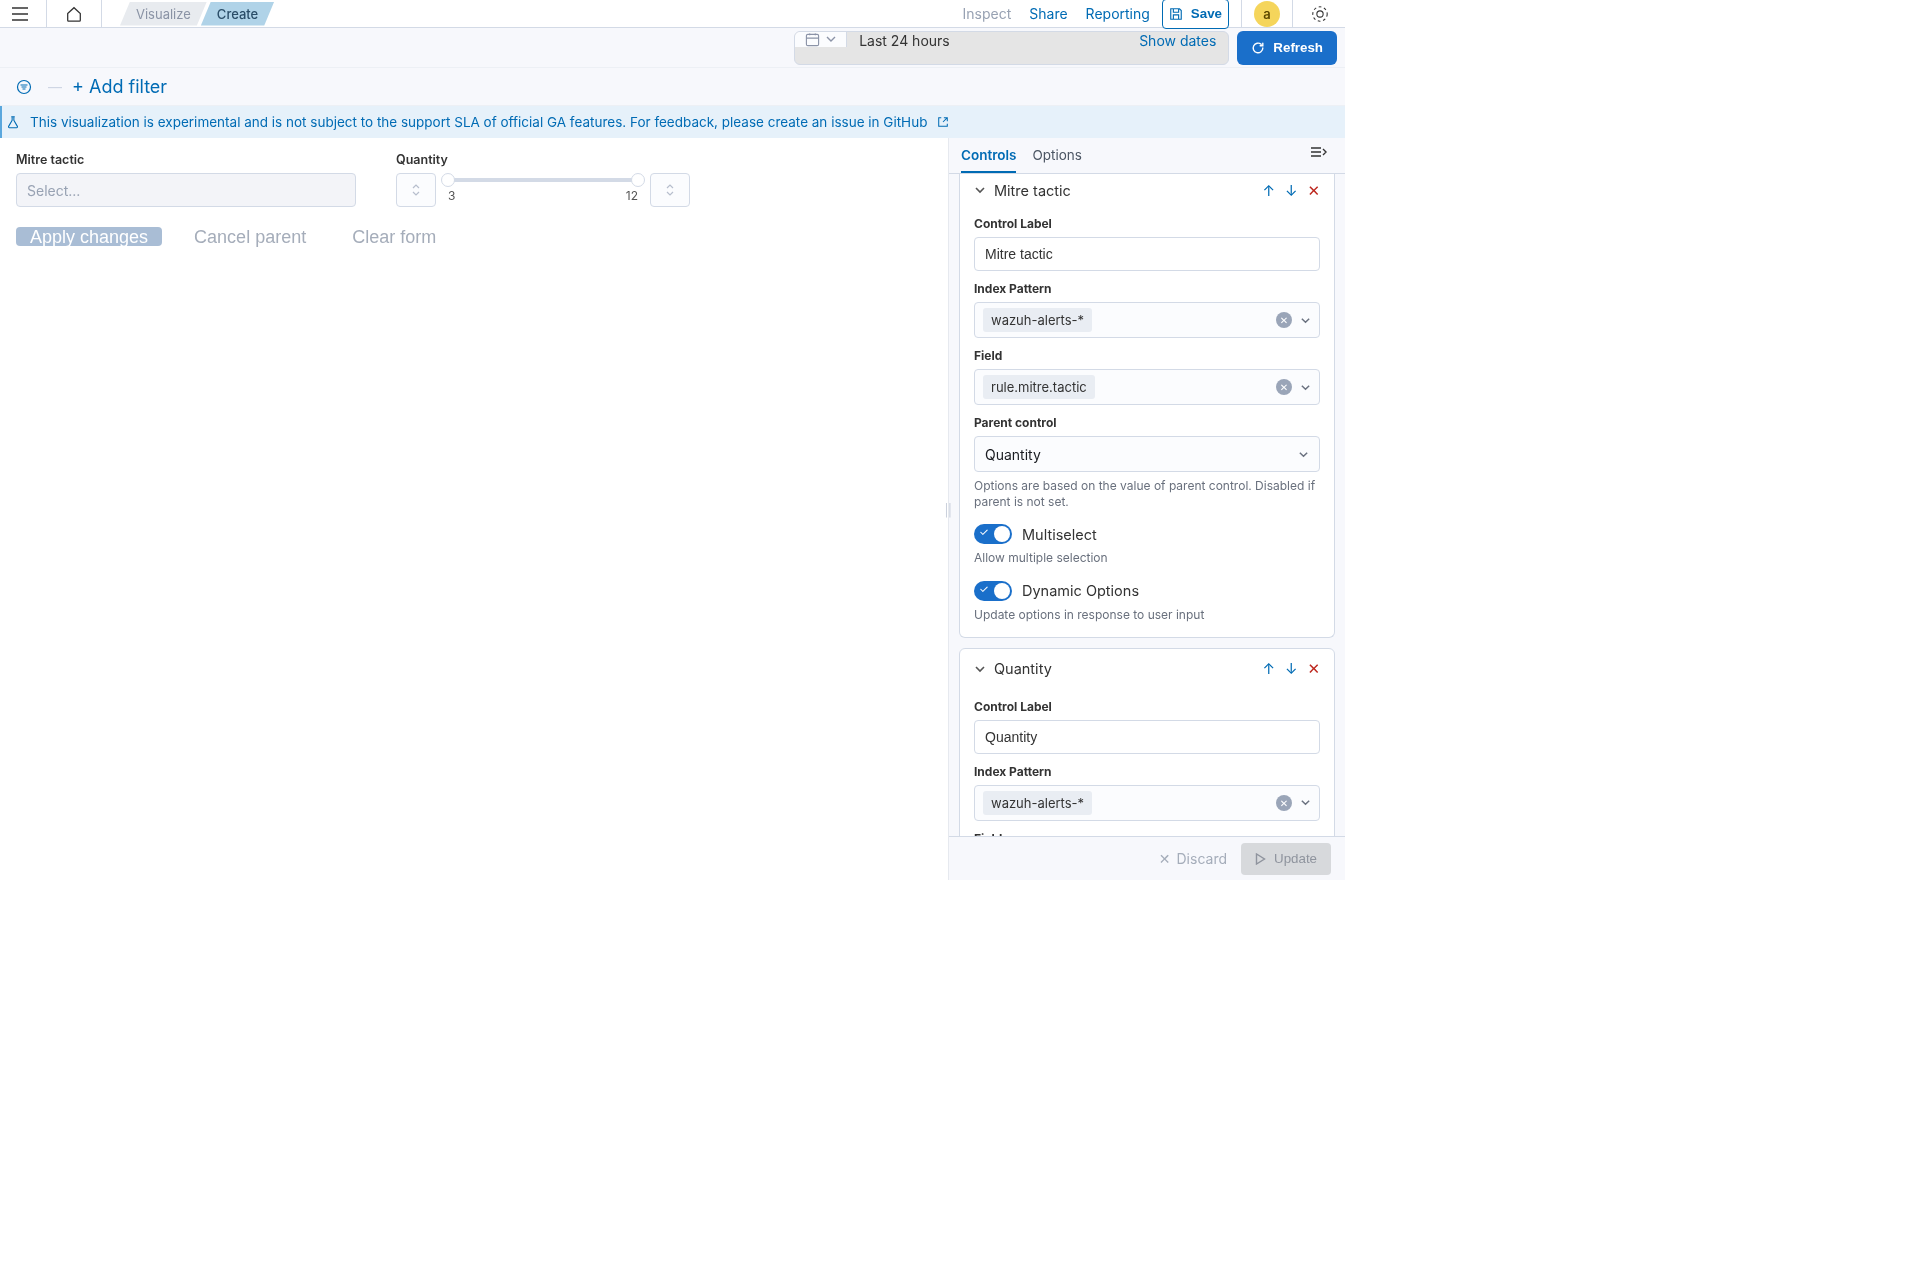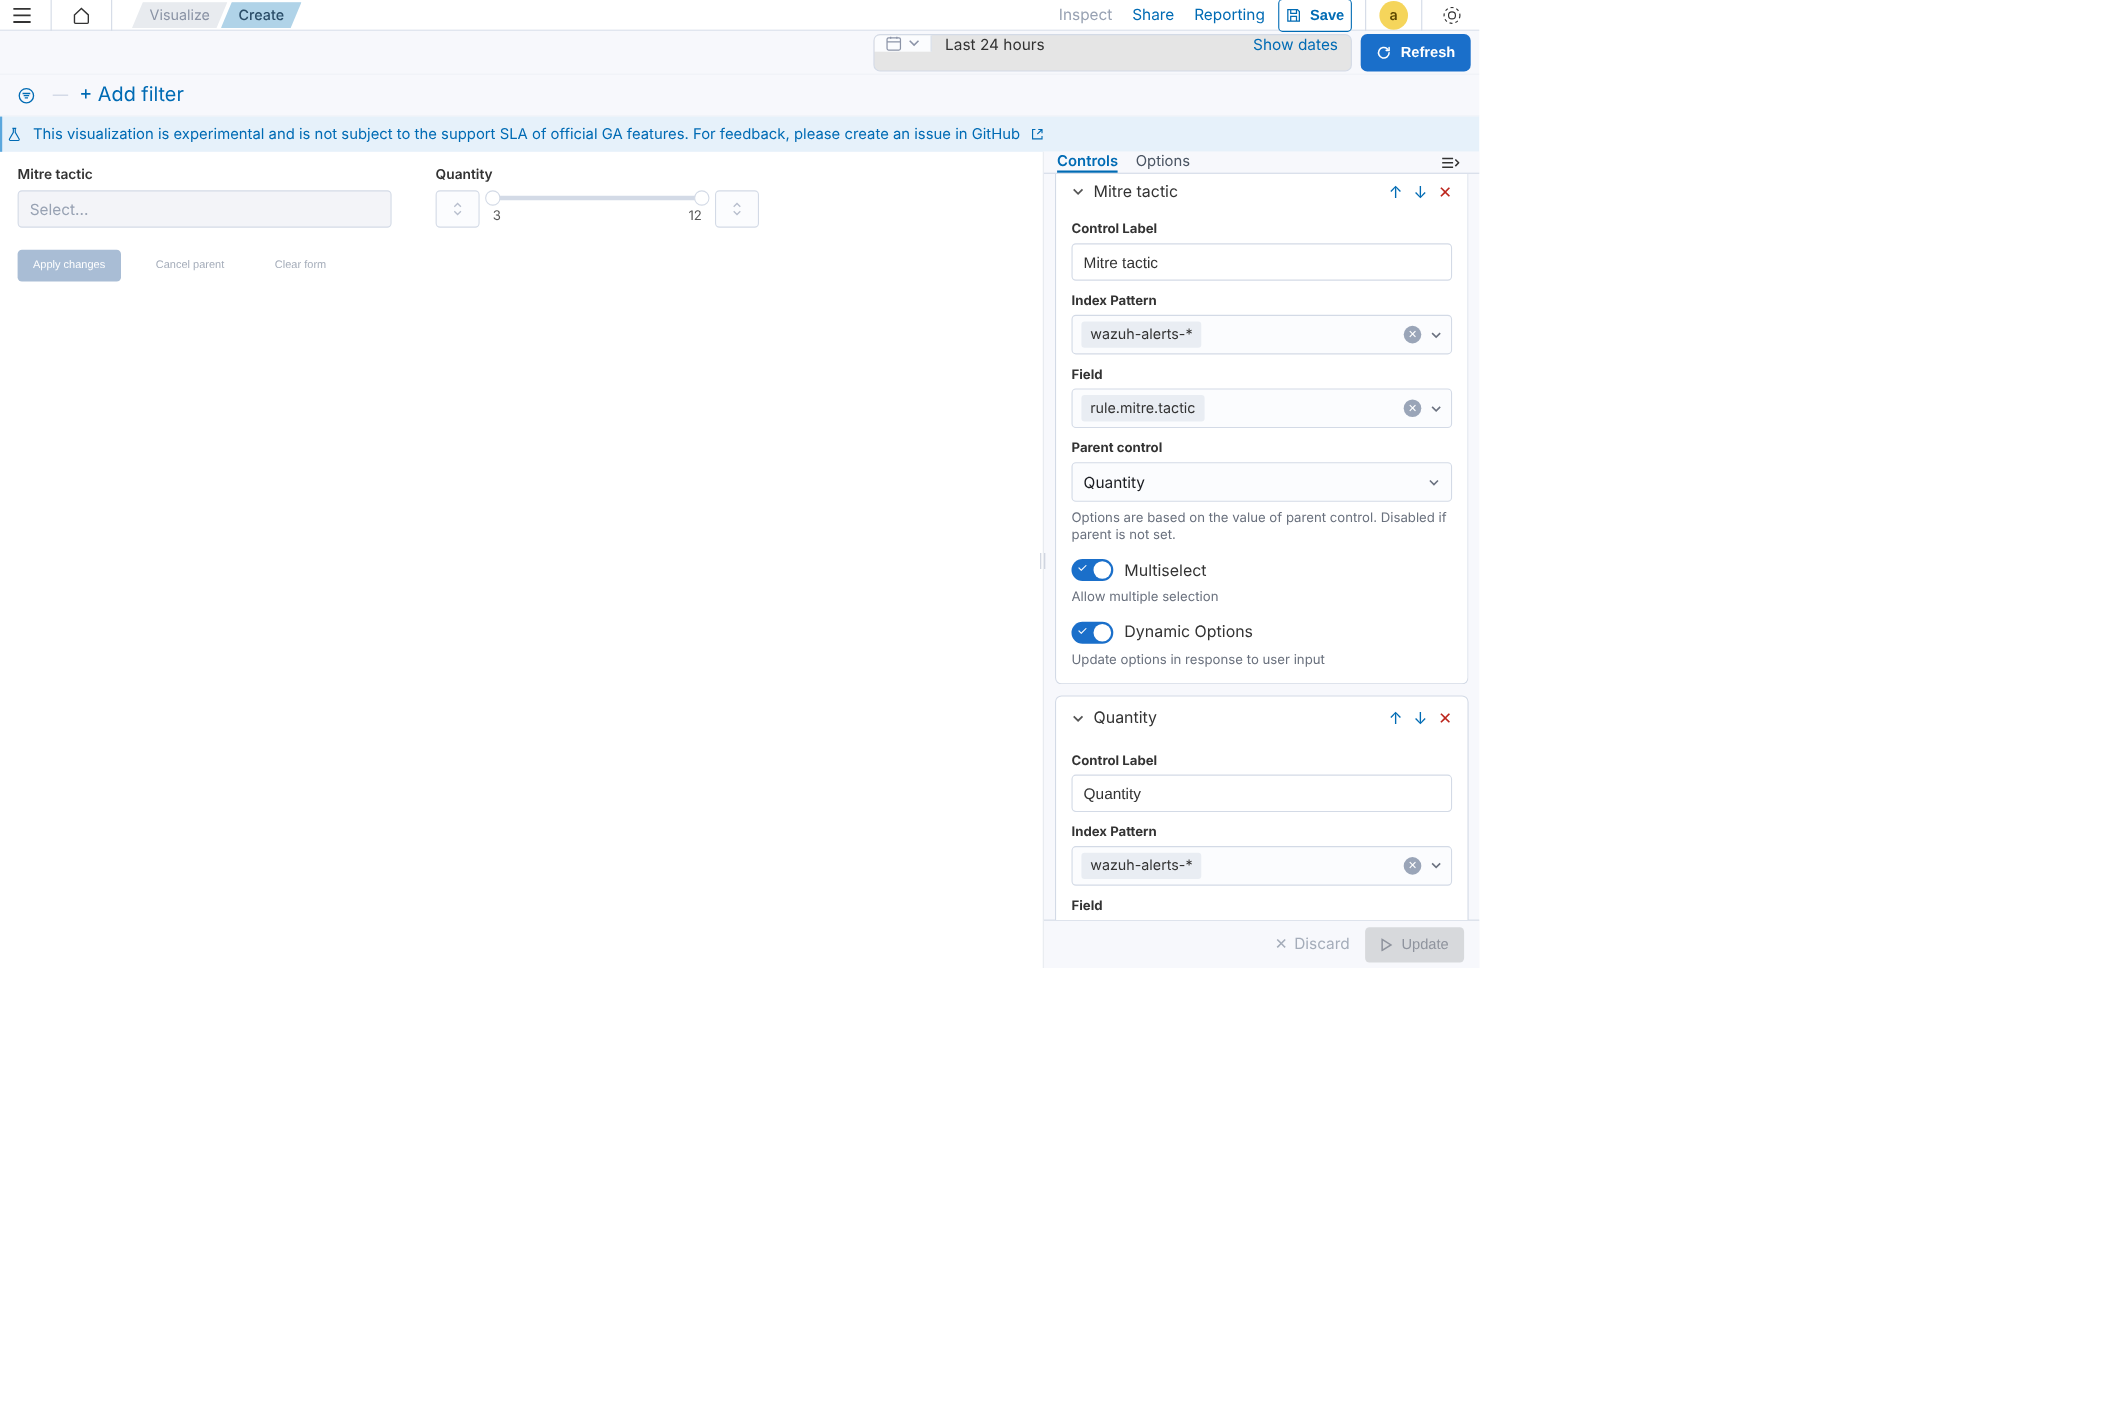--- a/index.html
+++ b/index.html
@@ -66,26 +66,26 @@
   .ctl-col.qty{width:340px}
   .label{font-size:12.5px;font-weight:600;color:#333;margin-bottom:6px}
   .select{height:34px;border:1px solid var(--line);background:#F3F4F8;color:var(--subtle);display:flex;align-items:center;padding:0 10px;border-radius:4px}
   .range-wrap{display:flex;align-items:center;gap:12px;height:34px}
   .numbox{width:40px;height:34px;border:1px solid var(--line);border-radius:4px;background:#fbfcfe;display:flex;align-items:center;justify-content:center;color:#b7becd}
   .track{position:relative;height:4px;width:190px;background:var(--line);border-radius:2px}
   .thumb{position:absolute;top:50%;width:14px;height:14px;border:1px solid var(--line);background:#fff;border-radius:50%;transform:translate(-50%,-50%)}
   .ticklabels{display:flex;justify-content:space-between;width:190px;font-size:12px;color:#555;margin-top:6px}
 
   .btnrow{display:flex;gap:18px;margin-top:20px}
-  .btn{height:29px;border:none;border-radius:4px;padding:0 14px;cursor:pointer;font-size:10px}
+  .btn{height:19px;border:none;border-radius:4px;padding:0 14px;cursor:pointer;font-size:18px}
   .btn-primary-dis{background:var(--btn-disabled);color:#fff;cursor:default}
   .btn-ghost-dis{background:transparent;color:#a5adba;cursor:default}
 
   
-  .tabs{display:flex;align-items:center;justify-content:space-between;border-bottom:1px solid var(--line);padding:0 12px;height:20px;background:var(--bg)}
+  .tabs{display:flex;align-items:flex-start;justify-content:space-between;border-bottom:1px solid var(--line);padding:0 12px;height:36px;background:var(--bg)}
   .tabs-left{display:flex;gap:16px;height:100%}
   .tab{display:flex;align-items:center;height:100%;border-bottom:2px solid transparent;color:#4b5563;cursor:pointer;font-size:13.5px}
   .tab.active{color:var(--blue);border-bottom-color:var(--blue);font-weight:600}
 
   .stack{flex:1;overflow-y:auto;padding:0 10px 10px 10px}
   .stack::-webkit-scrollbar{width:0}
   .panel{background:#fff;border:1px solid var(--line);border-radius:6px;margin-top:10px;padding:0 14px 14px 14px}
   .panel.first{margin-top:0;border-top-left-radius:0;border-top-right-radius:0;border-top:none}
   .panel-head{display:flex;align-items:center;justify-content:space-between;height:32px}
   .ph-left{display:flex;align-items:center;gap:8px}

